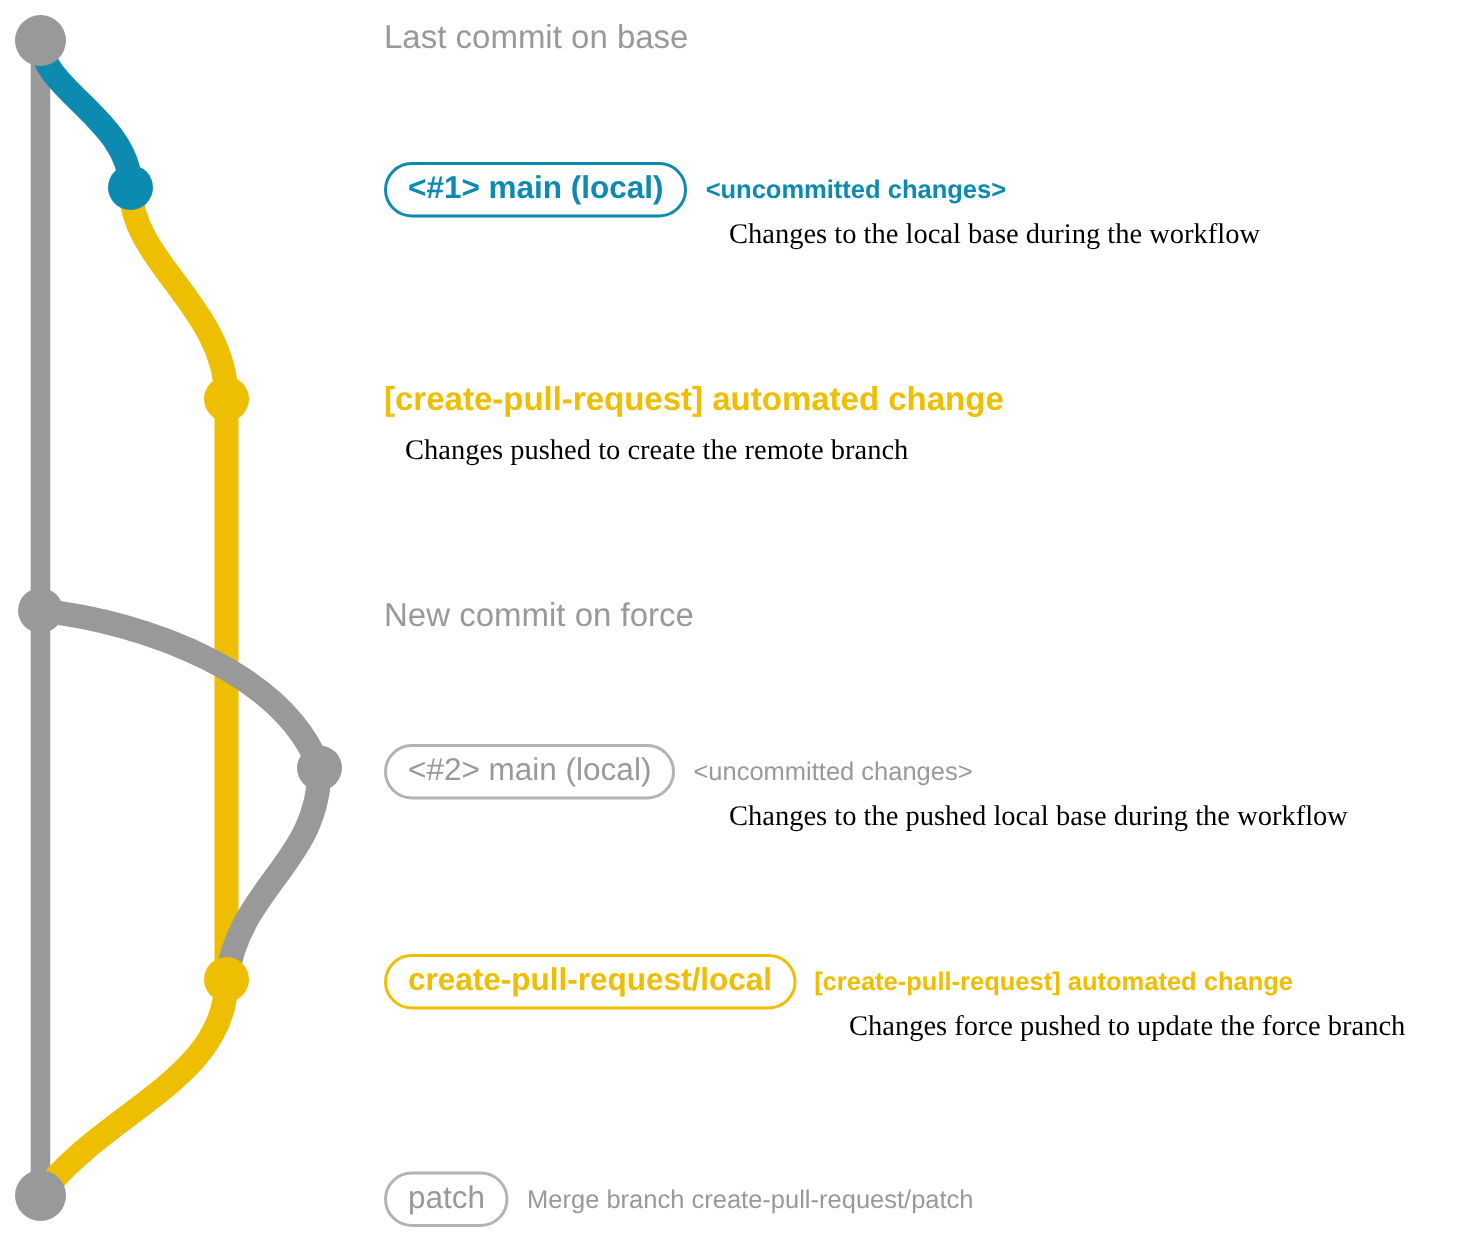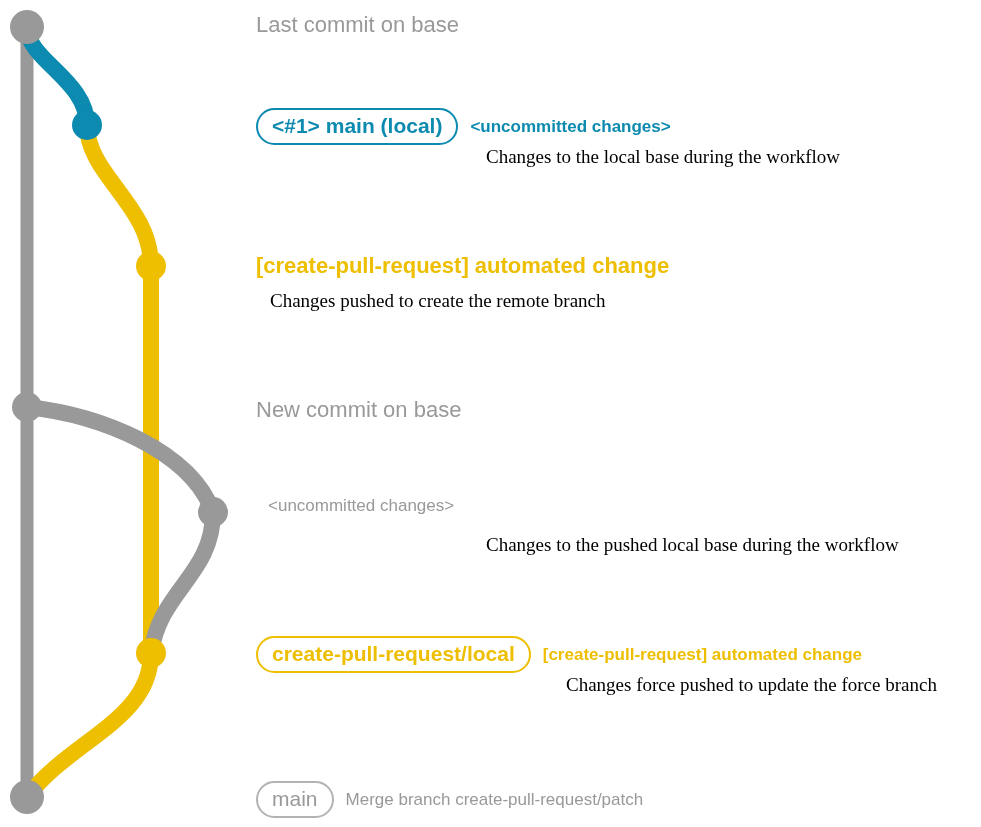--- a/index.html
+++ b/index.html
@@ -121,32 +121,33 @@
     <span class="subject teal">&lt;uncommitted changes&gt;</span>
   </div>
   <div class="note" style="left:486px; top:146px;text-align:right;">Changes to the local base during the workflow</div>
 
   <div class="row" style="left:256px; top:253px;">
     <span class="standalone yellow">[create-pull-request] automated change</span>
   </div>
   <div class="note" style="left:270px; top:290px;text-align:right;">Changes pushed to create the remote branch</div>
 
   <div class="row" style="left:256px; top:397px;">
-    <span class="standalone">New commit on base</span>
+    <span class="standalone">New commit on force</span>
   </div>
 
   <div class="row" style="left:256px; top:496px;">
+    <span class="badge gray">&lt;#2&gt; main (local)</span>
     <span class="subject gray">&lt;uncommitted changes&gt;</span>
   </div>
   <div class="note" style="left:486px; top:534px;">Changes to the pushed local base during the workflow</div>
 
   <div class="row" style="left:256px; top:636px;">
     <span class="badge yellow">create-pull-request/local</span>
     <span class="subject yellow">[create-pull-request] automated change</span>
   </div>
   <div class="note" style="left:566px; top:674px;">Changes force pushed to update the force branch</div>
 
   <div class="row" style="left:256px; top:781px;">
-    <span class="badge plain">main</span>
+    <span class="badge plain">patch</span>
     <span class="subject gray">Merge branch create-pull-request/patch</span>
   </div>
 
 </div>
 
 </body></html>

